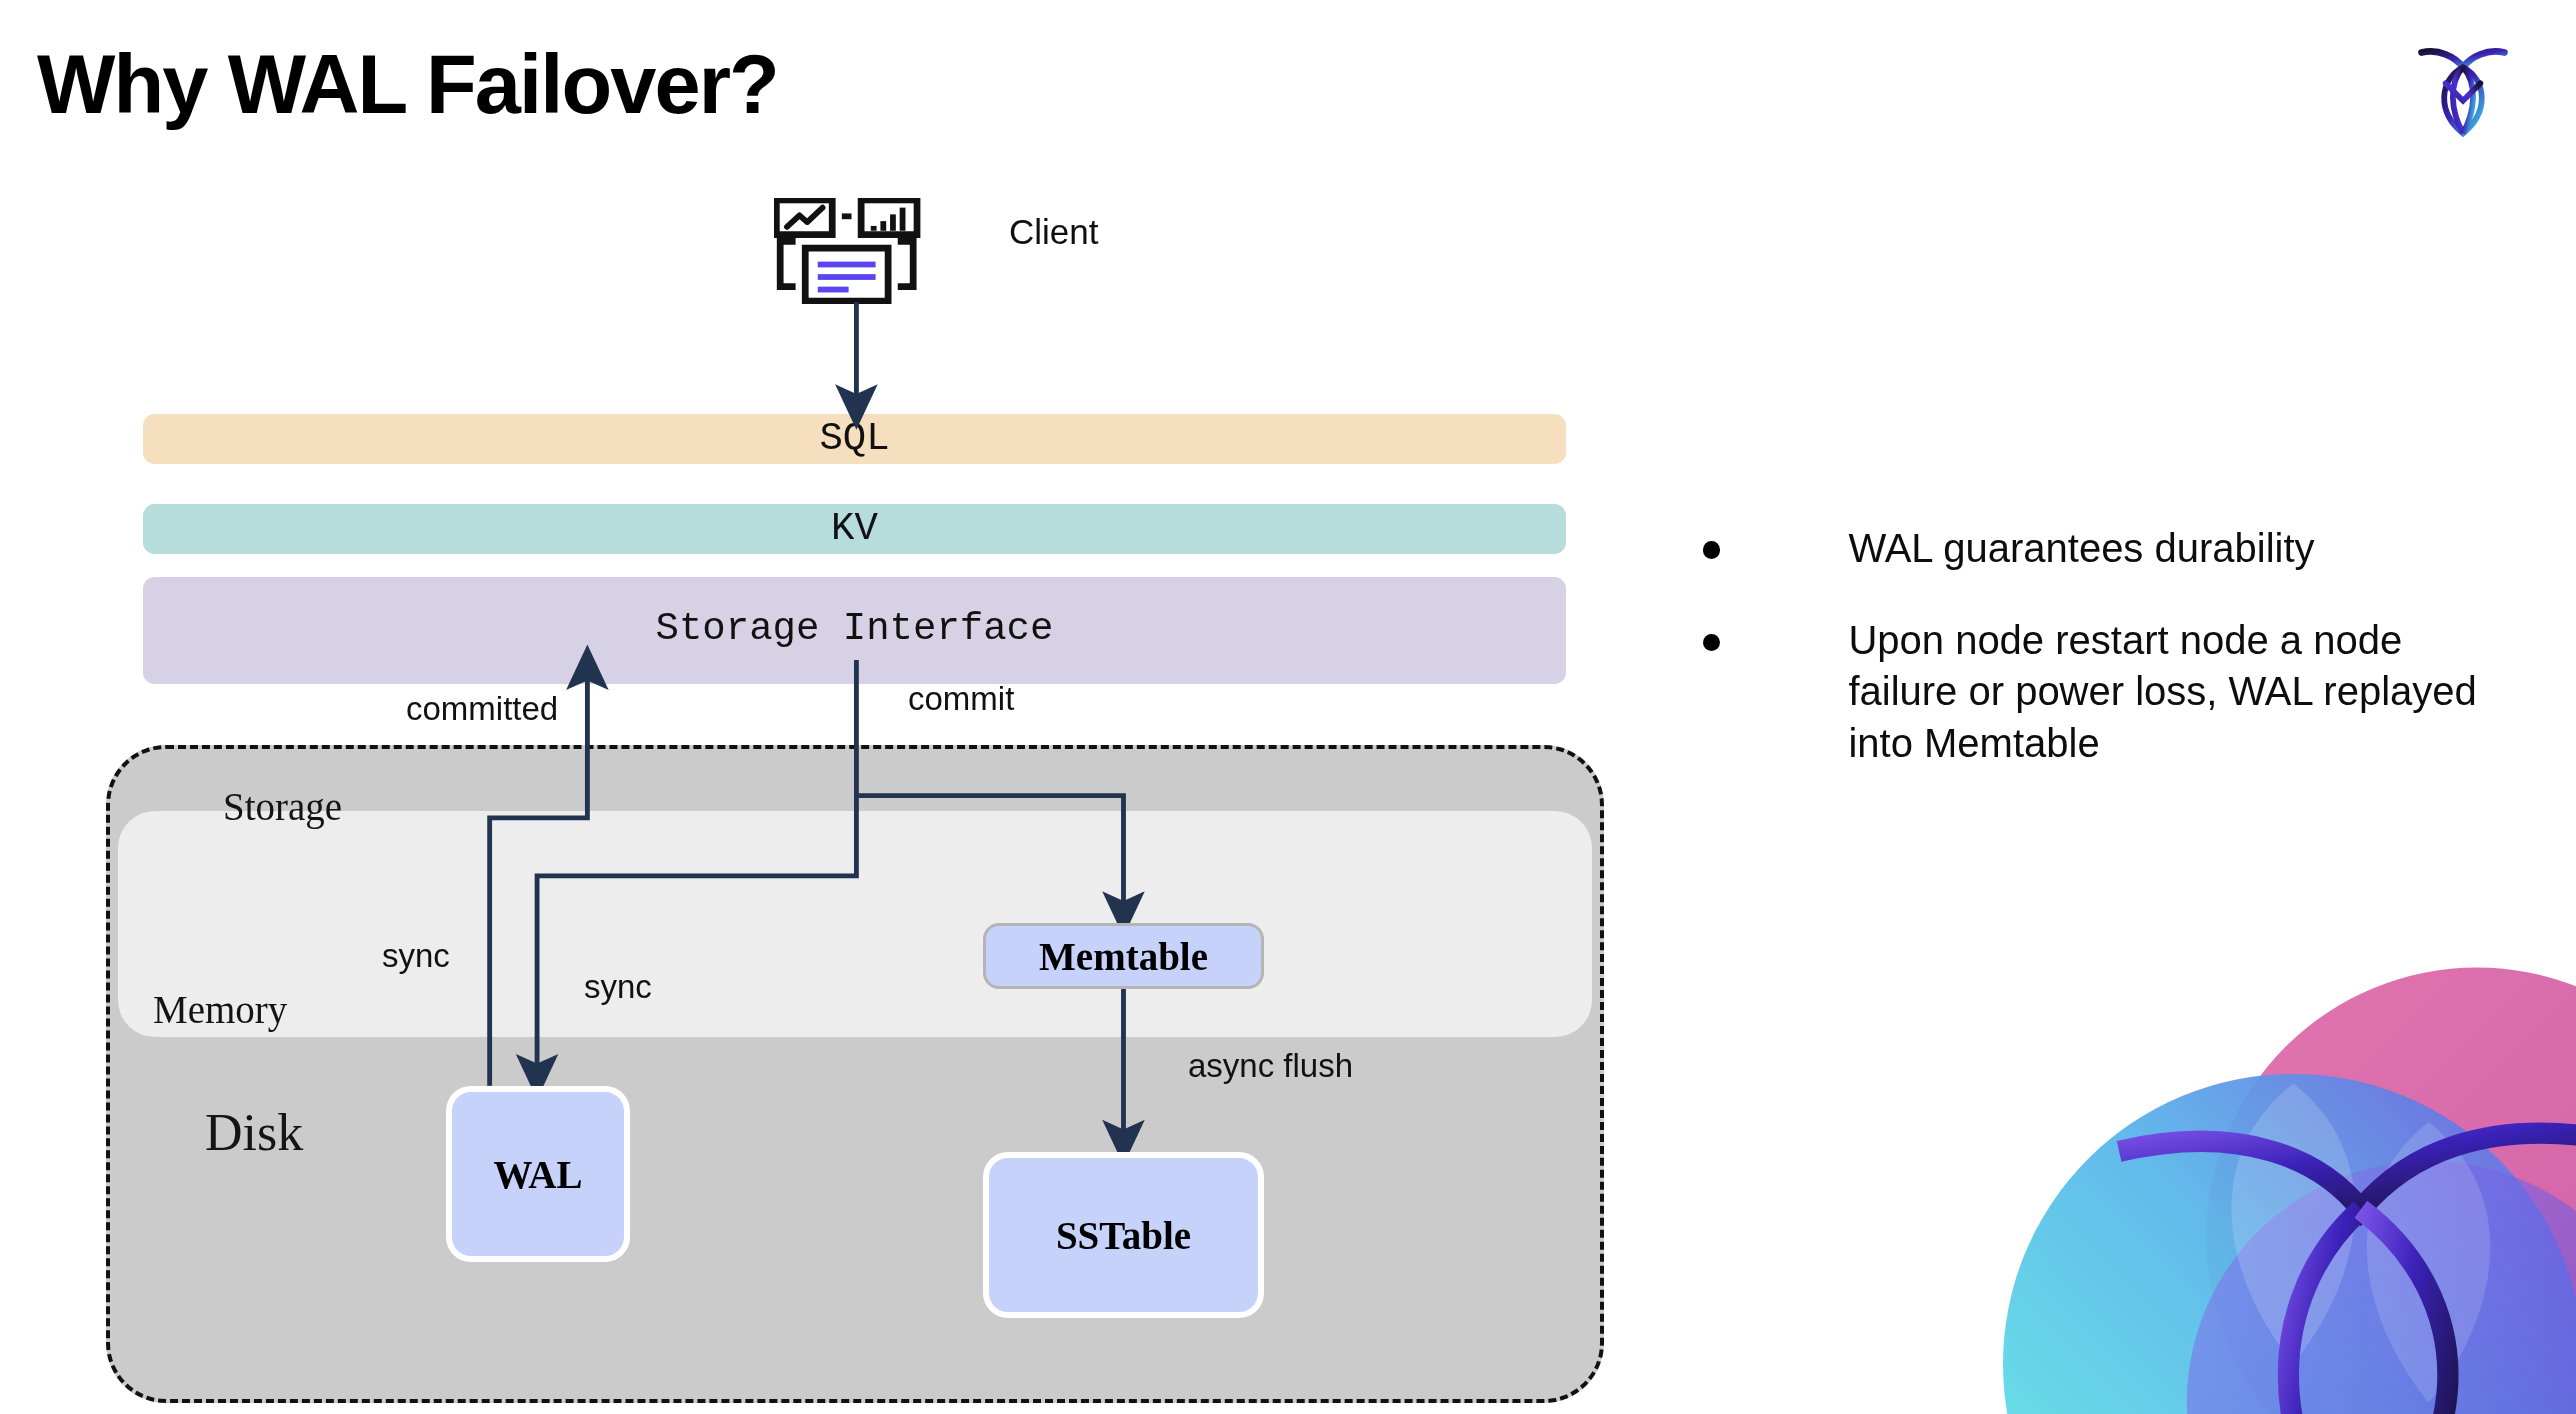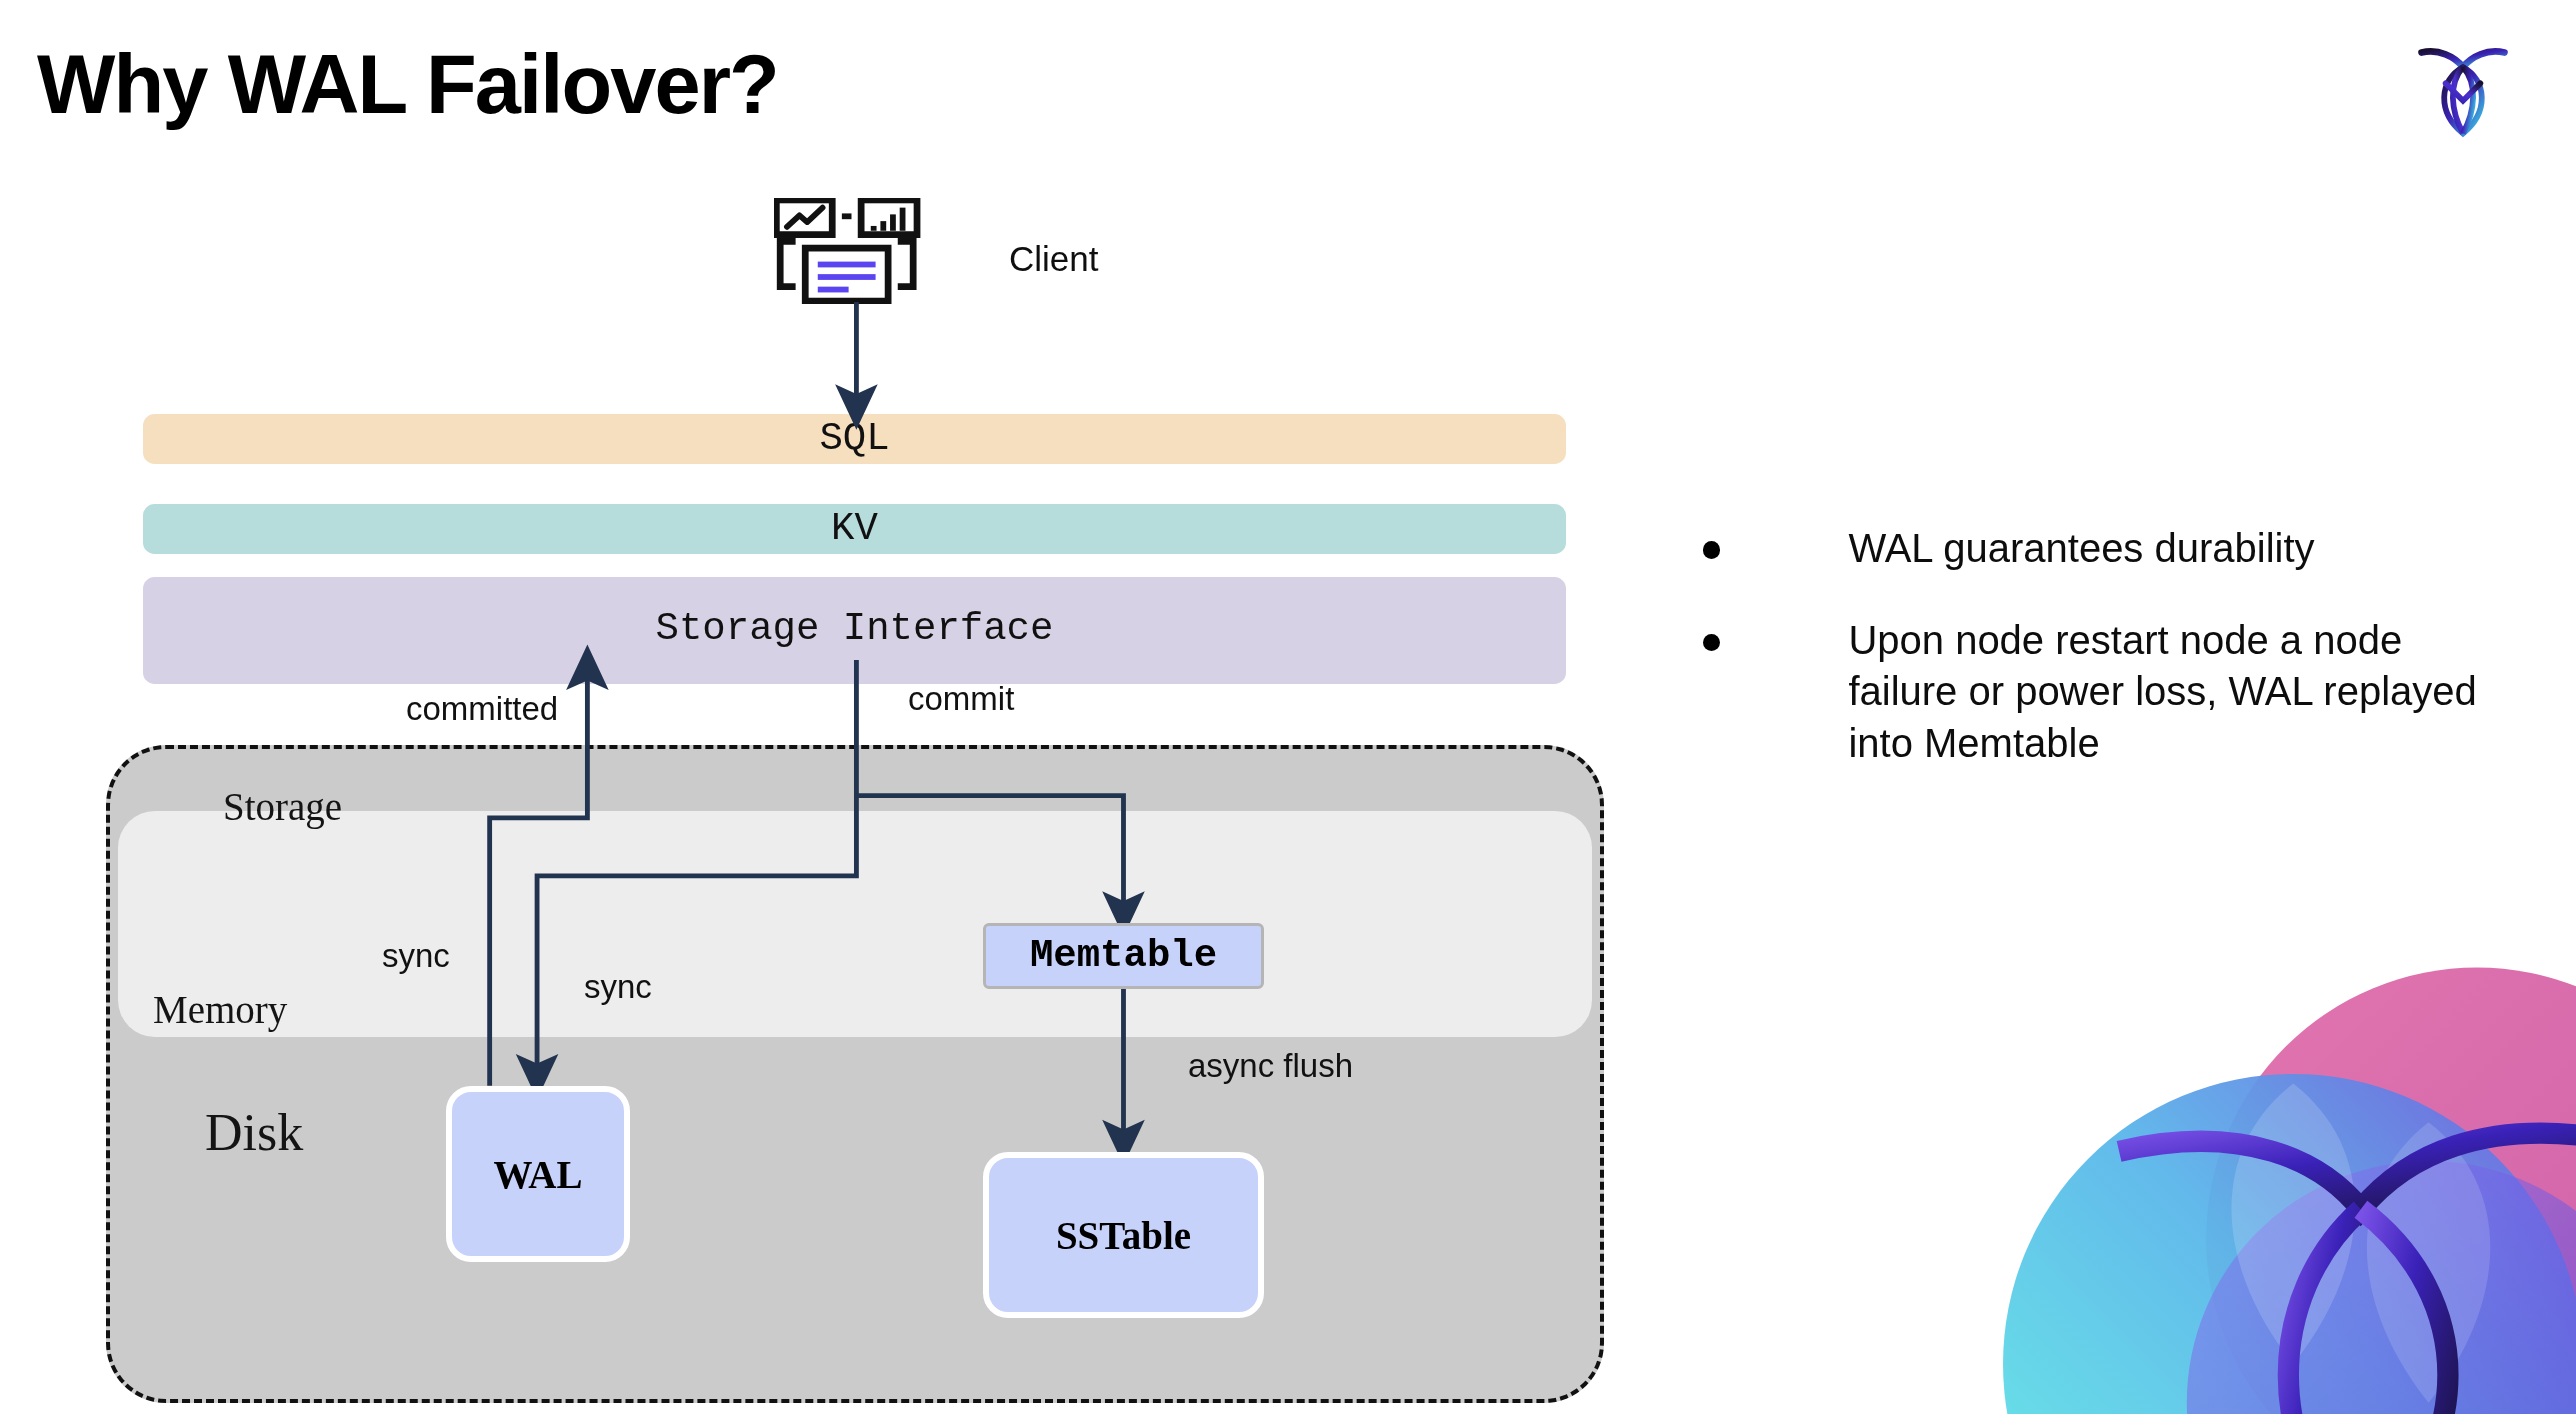--- a/index.html
+++ b/index.html
@@ -25,21 +25,21 @@
 
   
   #corner-logo{position:absolute;left:2410px;top:37px;width:106px;height:111px;}
 
   
   #decor-art{position:absolute;left:1974px;top:948px;width:619px;height:484px;pointer-events:none;}
 
   
   #client-icon{position:absolute;left:774px;top:198px;width:155px;height:106px;}
   #client-label{
-    position:absolute;left:1009px;top:239px;
+    position:absolute;left:1009px;top:212px;
     font-size:35px;color:#0f0f0f;white-space:nowrap;
   }
 
   
   .layer-bar{
     position:absolute;left:143px;width:1423px;
     border-radius:11.6px;
     display:flex;align-items:center;justify-content:center;
     font-family:Liberation Mono, monospace;
     font-size:39px;color:#111111;
@@ -78,21 +78,21 @@
   .data-box{
     position:absolute;
     background:#c7d2fb;
     display:flex;align-items:center;justify-content:center;
     font-family:"Liberation Serif", serif;
     font-weight:bold;font-size:39px;color:#000000;
     box-sizing:border-box;
   }
   #box-memtable{
     left:983px;top:923px;width:281px;height:66px;
-    border:3.9px solid #b5b5b5;border-radius:6px;font-family:Liberation Mono, monospace;
+    border:3.9px solid #b5b5b5;border-radius:16px;
   }
   #box-wal{
     left:446px;top:1086px;width:184px;height:176px;
     border:6.8px solid #ffffff;border-radius:25px;
   }
   #box-sstable{
     left:983px;top:1152px;width:281px;height:166px;
     border:6.8px solid #ffffff;border-radius:25px;
   }
 

